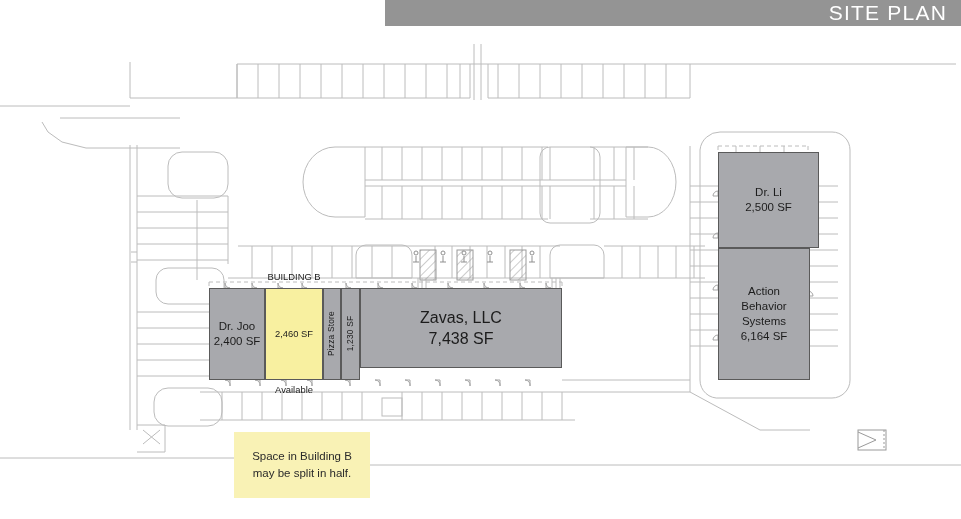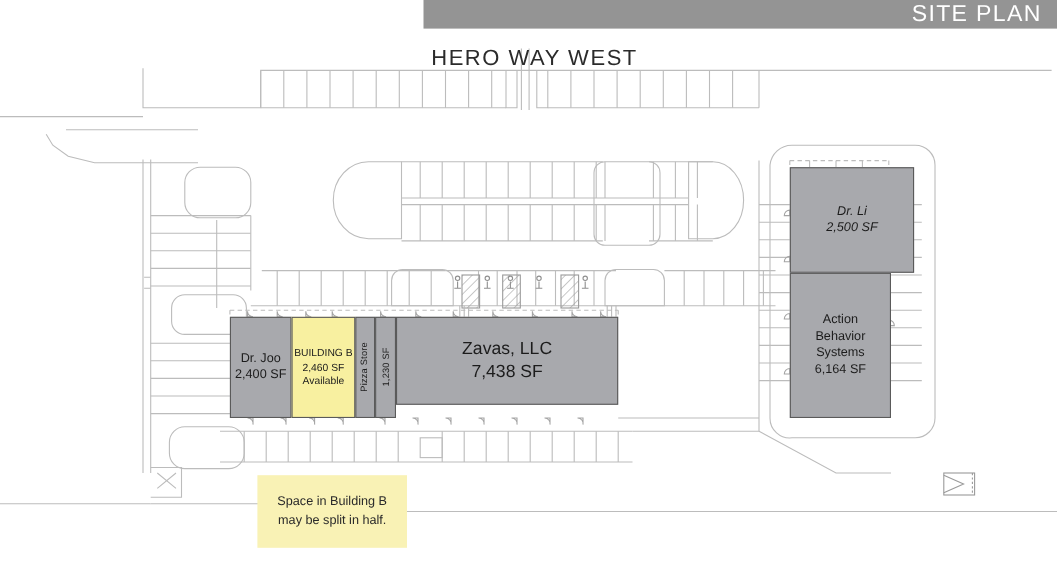--- a/index.html
+++ b/index.html
@@ -90,25 +90,25 @@
   .unit.yellow {
     background: #f8f0a0;
     border: 1px solid #5a5a5a;
   }
   .unit .line {
     display: block;
     white-space: nowrap;
   }
 
   .u-drjoo   { left: 209px; top: 288px; width: 56px;  height: 92px; font-size: 11.5px; }
-  .u-bldgb   { left: 265px; top: 288px; width: 58px;  height: 92px; font-size: 9.4px;  }
+  .u-bldgb   { left: 265px; top: 288px; width: 58px;  height: 92px; font-size: 9.4px; gap: 44px;  }
   .u-pizza   { left: 323px; top: 288px; width: 18px;  height: 92px; }
   .u-1230    { left: 341px; top: 288px; width: 19px;  height: 92px; }
   .u-zavas   { left: 360px; top: 288px; width: 202px; height: 80px; font-size: 16px; }
-  .u-drli    { left: 718px; top: 152px; width: 113px;  height: 96px; font-size: 11.5px; font-style: italic; }
+  .u-drli    { left: 718px; top: 152px; width: 101px;  height: 96px; font-size: 11.5px; }
   .u-action  { left: 718px; top: 248px; width: 92px;  height: 132px; font-size: 11.5px; }
 
   .vertical-text {
     transform: rotate(-90deg);
     white-space: nowrap;
     font-size: 8.4px;
     letter-spacing: 0.2px;
   }
 
   
@@ -356,21 +356,20 @@
         <path d="M858,432 L876,440 L858,448"></path>
         <path d="M884,430 L884,450" stroke-dasharray="2 2"></path>
       </g>
     </g>
   </svg>
 
   <div class="header-bar">
     <div class="header-title">SITE PLAN</div>
   </div>
 
-  <div class="street-label">HERO WAY WEST</div>
 
   <div class="unit gray u-drjoo">
     <span class="line">Dr. Joo</span>
     <span class="line">2,400 SF</span>
   </div>
 
   <div class="unit yellow u-bldgb">
     <span class="line">BUILDING B</span>
     <span class="line">2,460 SF</span>
     <span class="line">Available</span>

